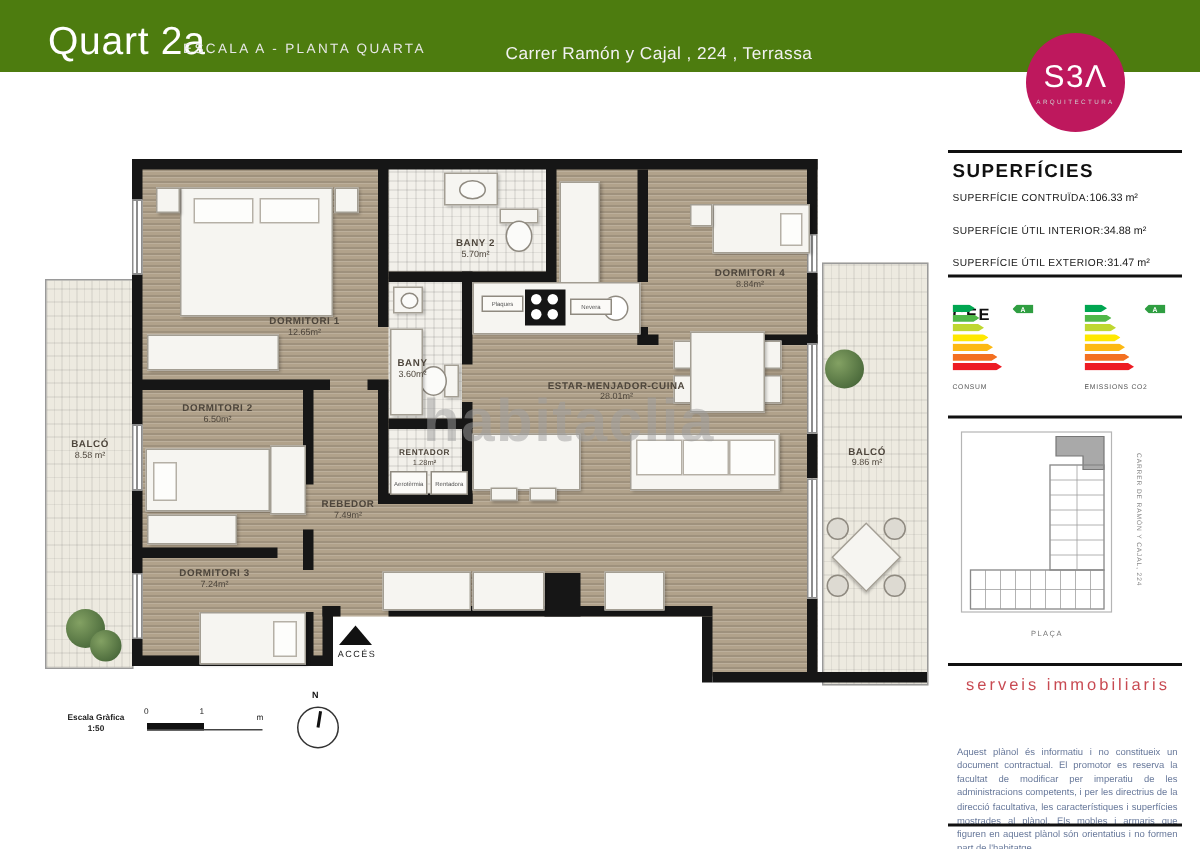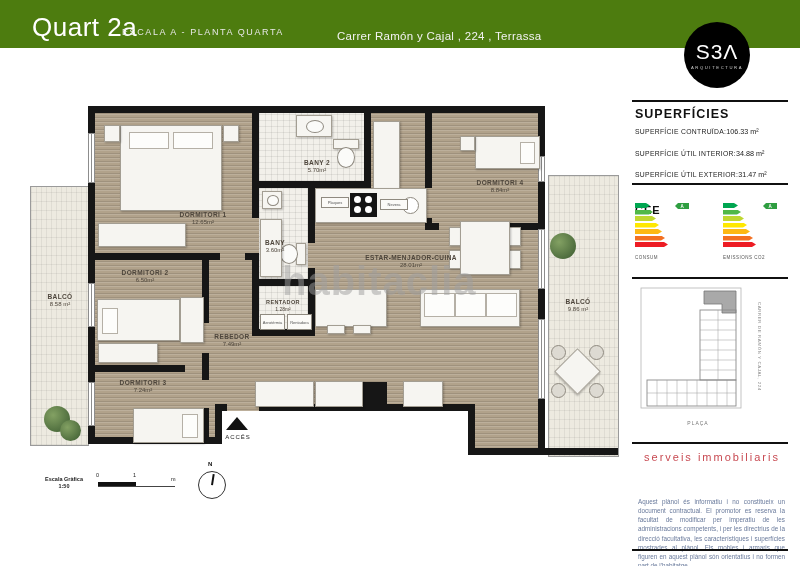--- a/index.html
+++ b/index.html
@@ -4,21 +4,21 @@
 <style>
   html,body{margin:0;padding:0;}
   .page{position:relative;width:800px;height:566px;background:#fff;overflow:hidden;
         font-family:"Liberation Sans",sans-serif;color:#111;}
   
   .hdr{position:absolute;left:0;top:0;width:800px;height:48px;background:#4d7c0f;}
   .hdr-title{position:absolute;left:32px;top:12px;color:#fff;font-weight:300;font-size:26px;letter-spacing:.5px;}
   .hdr-sub{position:absolute;left:122px;top:27px;color:#e8e8e8;font-size:9px;letter-spacing:1.6px;font-weight:300;}
   .hdr-addr{position:absolute;left:337px;top:30px;color:#f2f2f2;font-size:11.5px;font-weight:300;letter-spacing:.3px;}
   .logo-circle{position:absolute;left:684px;top:22px;width:66px;height:66px;border-radius:50%;
-        background:#000000;display:flex;flex-direction:column;align-items:center;justify-content:center;z-index:5;}
+        background:#be185d;display:flex;flex-direction:column;align-items:center;justify-content:center;z-index:5;}
   .logo-txt{color:#fff;font-size:21px;font-weight:300;letter-spacing:1px;line-height:1;}
   .logo-sub{color:#cfcfcf;font-size:4.2px;letter-spacing:1.6px;margin-top:3px;}
   
   .plan{position:absolute;left:30px;top:93px;width:590px;height:430px;}
   .wood{position:absolute;background-color:#b1a28b;
         background-image:repeating-linear-gradient(180deg,rgba(255,255,255,.14) 0 1px,rgba(0,0,0,0) 1px 3px,rgba(0,0,0,.10) 3px 4px);}
   .btile{position:absolute;background-color:#f2f0ea;
         background-image:repeating-linear-gradient(0deg,rgba(0,0,0,.07) 0 1px,transparent 1px 6px),
                          repeating-linear-gradient(90deg,rgba(0,0,0,.07) 0 1px,transparent 1px 6px);}
   .ktile{position:absolute;background-color:#edeae0;border:1px solid #9a9a9a;

